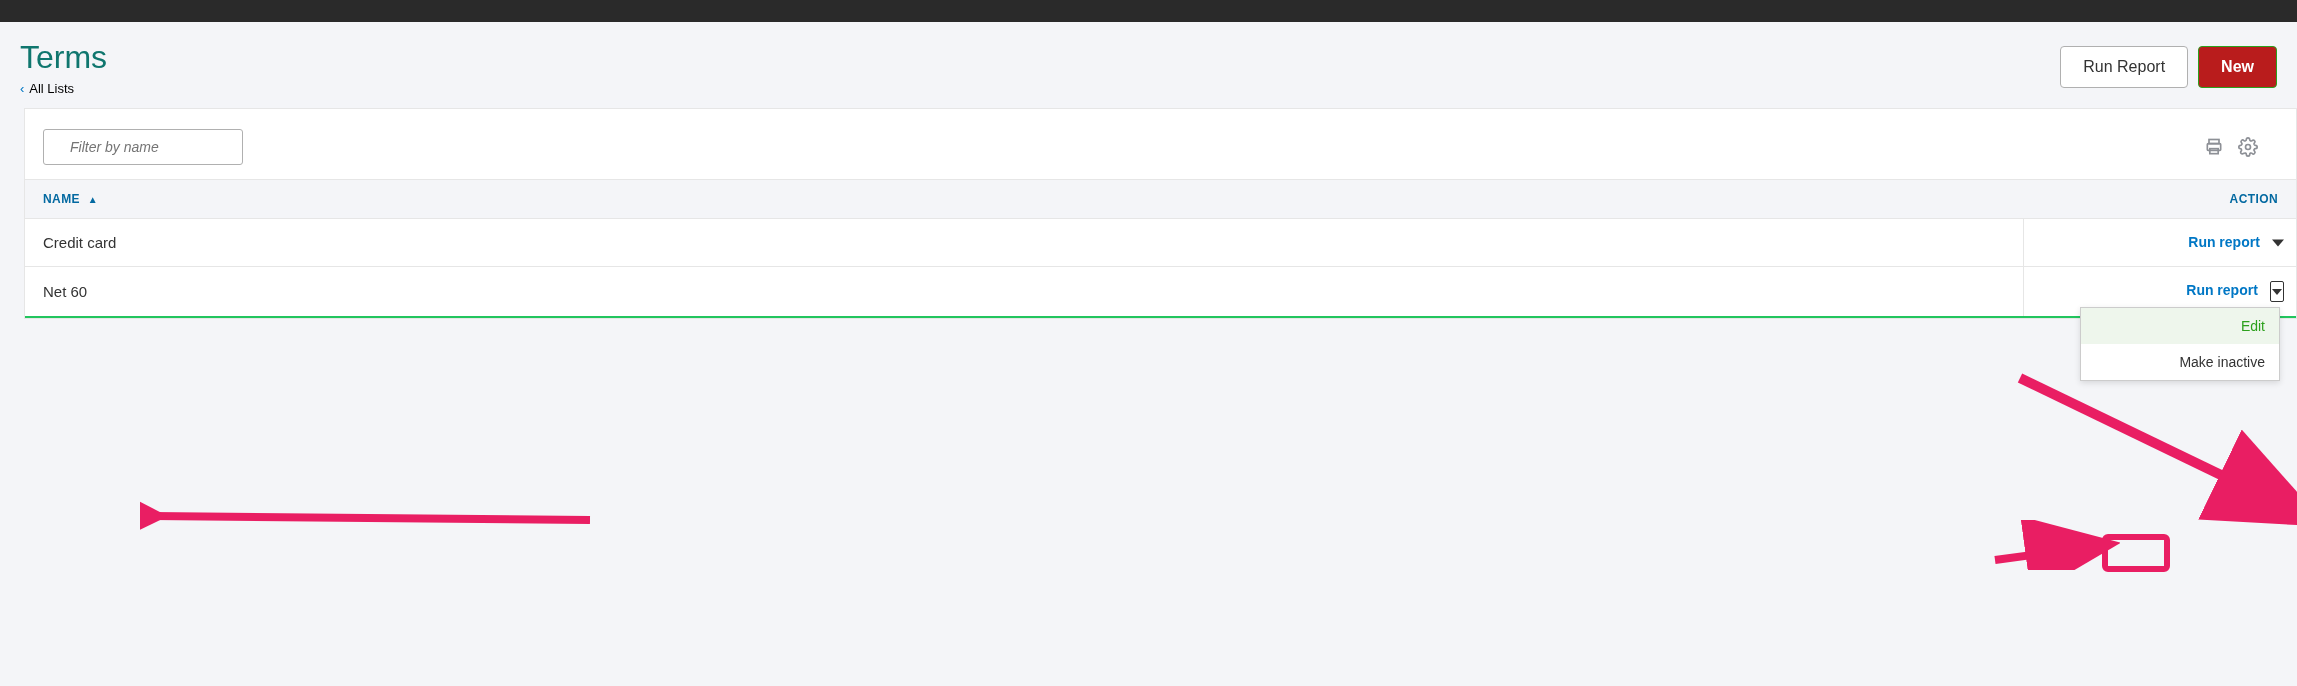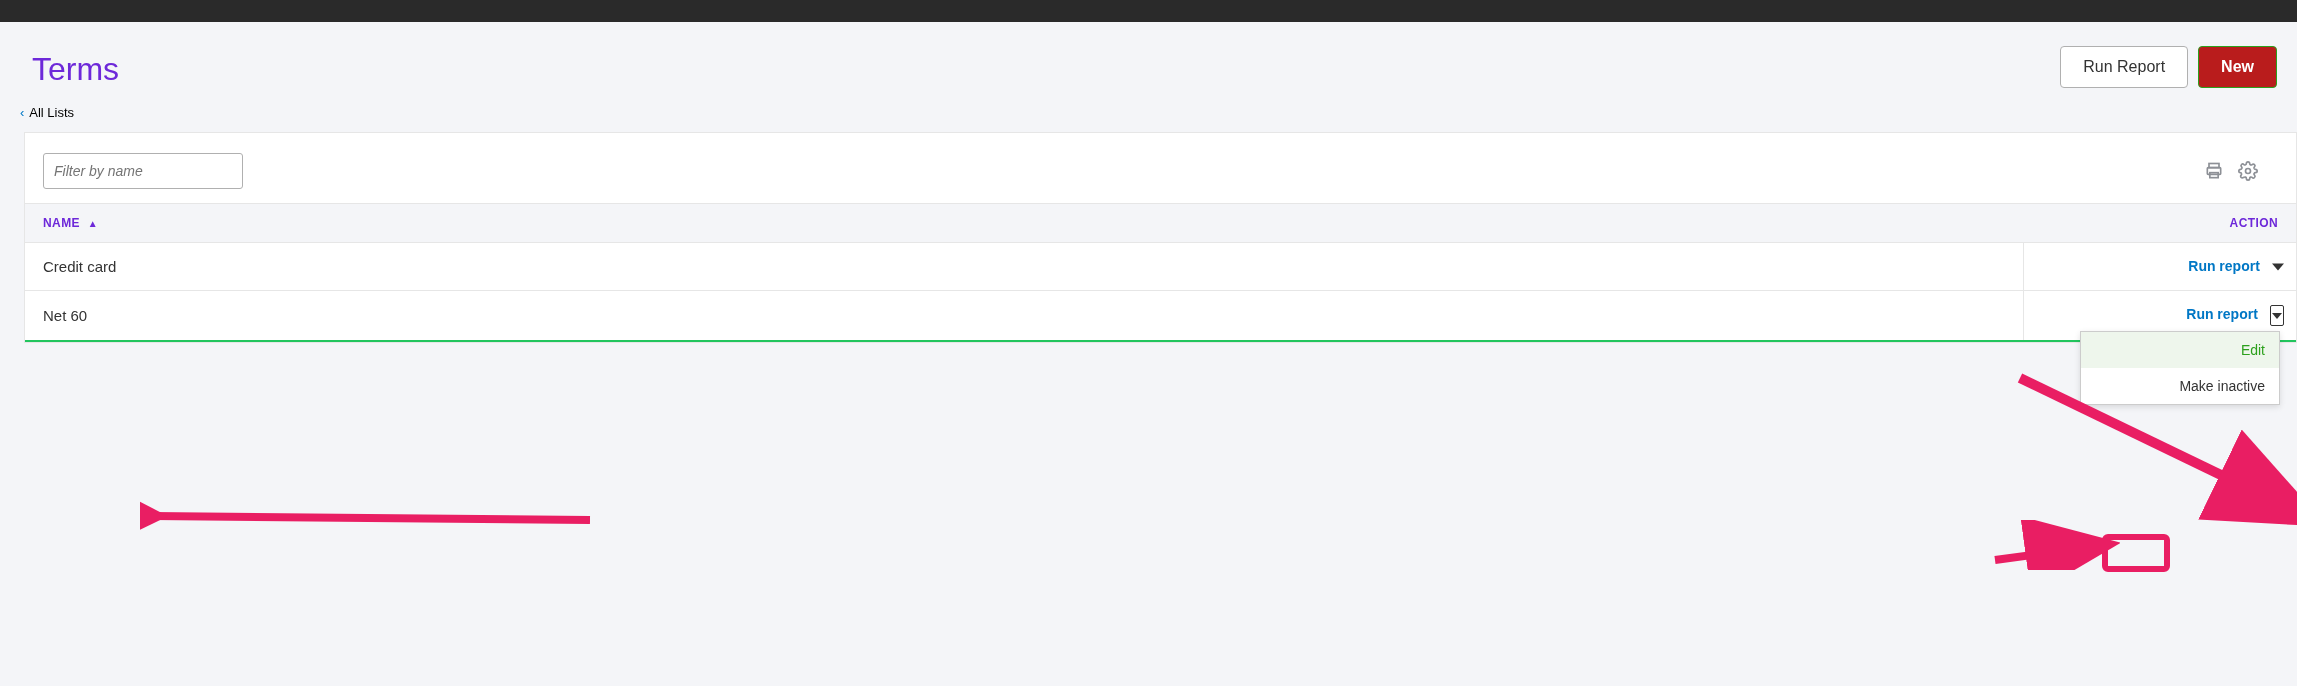--- a/index.html
+++ b/index.html
@@ -1,35 +1,35 @@
 <!DOCTYPE html>
 <html><head>
 <meta charset="utf-8">
 <style>
   * { box-sizing: border-box; }
   html, body { margin: 0; padding: 0; font-family: -apple-system, BlinkMacSystemFont, "Segoe UI", Helvetica, Arial, sans-serif; background: #f4f5f8; }
   .topbar { background: #2a2a2a; height: 22px; width: 100%; }
   .header { padding: 18px 20px 4px 20px; display: flex; align-items: flex-start; justify-content: space-between; }
   .header-left { display: flex; flex-direction: column; }
-  .page-title { font-size: 32px; font-weight: 300; color: #6d28d9; margin: 12px; line-height: 1.1; }
+  .page-title { font-size: 32px; font-weight: 300; color: #0f766e; margin: 0; line-height: 1.1; }
   .breadcrumb { margin-top: 6px; font-size: 13px; }
   .breadcrumb a { color: #000000; text-decoration: none; }
   .breadcrumb-chevron { color: #0077c5; margin-right: 2px; font-size: 13px; }
   .header-right { display: flex; gap: 10px; align-items: center; padding-top: 6px; }
   .btn { height: 42px; padding: 0 22px; border-radius: 4px; font-size: 16px; cursor: pointer; display: inline-flex; align-items: center; justify-content: center; }
   .btn-outline { background: #fff; border: 1px solid #b0b0b0; color: #333; }
   .btn-green { background: #b91c1c; color: #fff; border: 1px solid #2ca01c; font-weight: 600; }
   .content { background: #fff; margin: 8px 0 0 24px; padding: 20px 0 0 0; border: 1px solid #e6e6e6; }
   .filter-row { padding: 0 18px 14px 18px; display: flex; justify-content: space-between; align-items: center; }
-  .filter-input { width: 200px; height: 36px; border: 1px solid #b0b0b0; border-radius: 3px; padding: 0 10px; font-size: 14px; font-style: italic; color: #888; }
+  .filter-input { width: 200px; height: 36px; border: 1px solid #b0b0b0; border-radius: 3px; padding: 0 26px; font-size: 14px; font-style: italic; color: #888; }
   .toolbar-icons { display: flex; gap: 10px; color: #888; padding-right:18px; }
   .icon-btn { width: 24px; height: 24px; display: inline-flex; align-items: center; justify-content: center; cursor: pointer; }
   table { width: 100%; border-collapse: collapse; }
   thead tr { background: #f4f5f8; border-top: 1px solid #e6e6e6; border-bottom: 1px solid #e6e6e6; }
-  th { text-align: left; font-size: 12px; font-weight: 700; letter-spacing: .4px; color: #6d28d9; padding: 12px 18px; }
+  th { text-align: left; font-size: 12px; font-weight: 700; letter-spacing: .4px; color: #0369a1; padding: 12px 18px; }
   th.action-col { text-align: right; padding-right: 18px; }
   tbody td { padding: 14px 18px; border-bottom: 1px solid #e6e6e6; font-size: 15px; color: #333; }
   td.action-cell { text-align: right; white-space: nowrap; padding-right: 0; position: relative; }
   .action-link { color: #0077c5; font-weight: 600; font-size: 14px; text-decoration: none; cursor: pointer; }
   .action-caret { display: inline-block; margin-left: 8px; margin-right: 12px; cursor: pointer; vertical-align: middle; }
   .caret-svg { fill: #333; }
   .caret-boxed { border: 1px solid #333; border-radius: 2px; padding: 1px 1px; }
   .name-col-div { border-right: 1px solid #e6e6e6; }
   .sort-indicator { font-size: 10px; margin-left: 4px; }
   .dropdown-menu {

